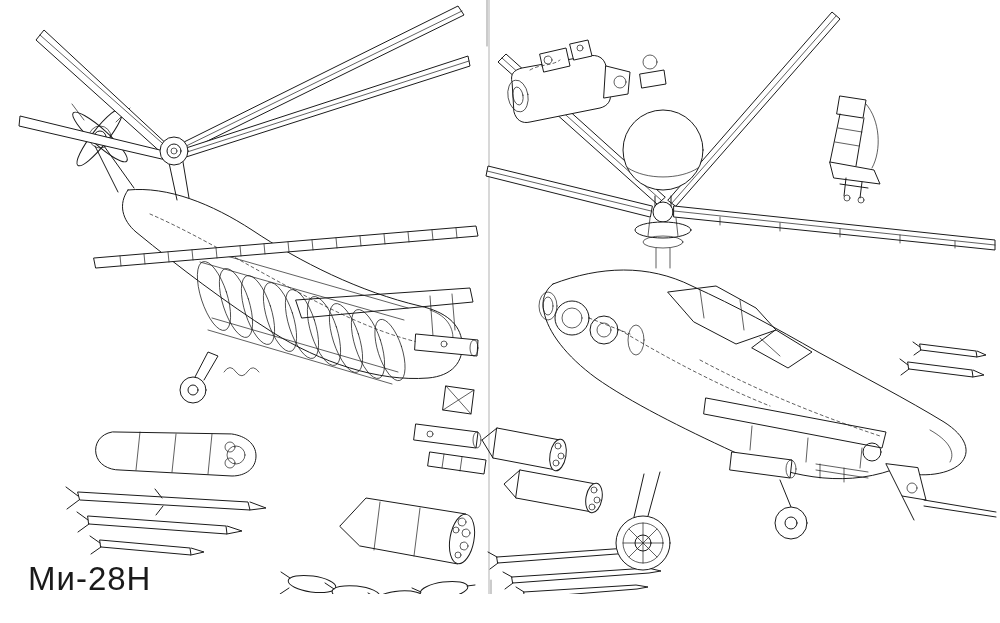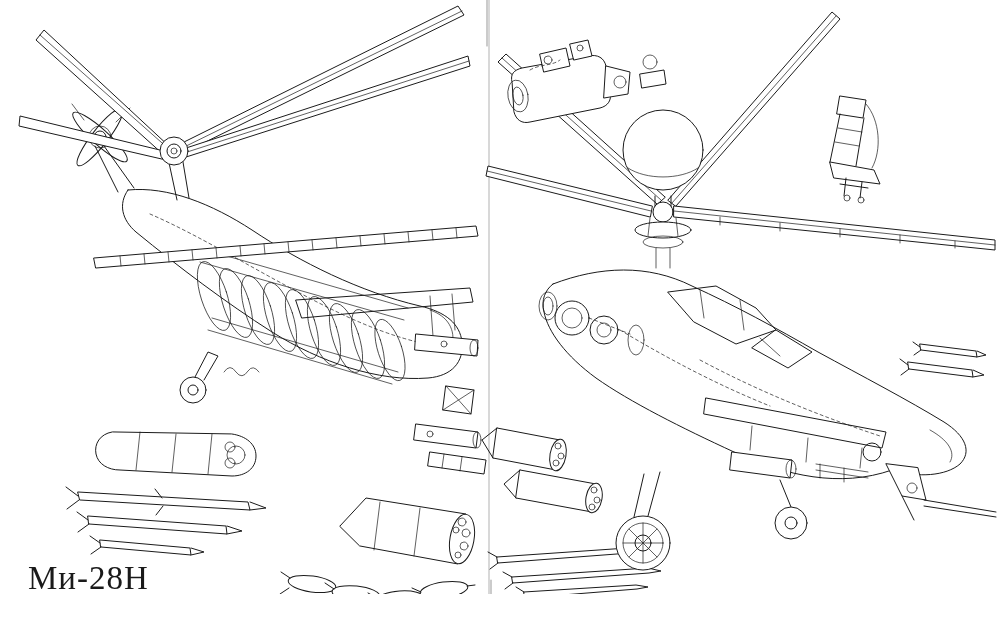--- a/index.html
+++ b/index.html
@@ -1,19 +1,19 @@
 <!DOCTYPE html>
 <html><head>
 <meta charset="utf-8">
 <style>
   html,body { margin:0; padding:0; background:#ffffff; }
   .page {
     position:relative; width:1000px; height:594px;
     background:#ffffff; overflow:hidden;
-    font-family:Liberation Serif, serif;
+    font-family:Liberation Sans, sans-serif;
   }
   .page svg { position:absolute; left:0; top:0; width:1000px; height:623px; }
   svg * { stroke:#1b1b1b; stroke-width:1; fill:none; stroke-linecap:round; stroke-linejoin:round; }
   svg .solid { fill:#ffffff; }
   svg .thin  { stroke-width:0.7; }
   svg .dash  { stroke-dasharray:3 3; stroke-width:0.7; }
   svg .fold  { stroke:#d8d8d8; stroke-width:2; }
   svg .fold2 { stroke:#a8a8a8; stroke-width:1.2; }
   .caption {
     position:absolute; left:28px; top:560px;

